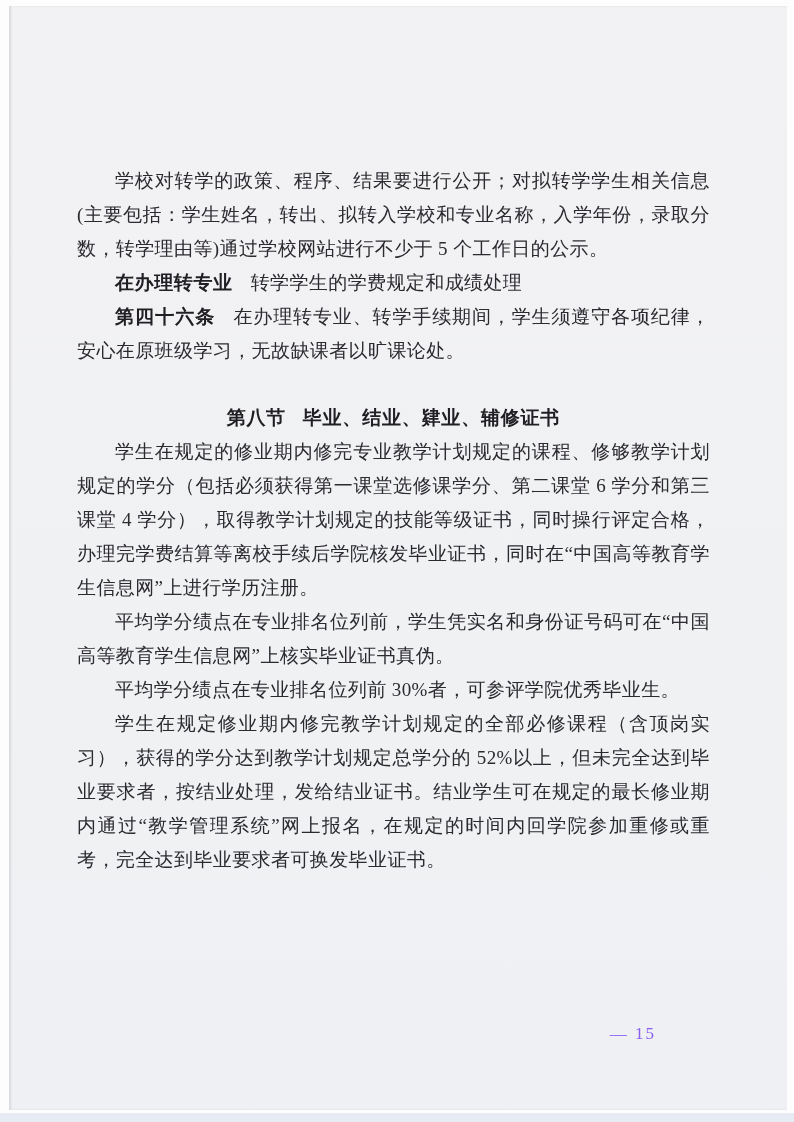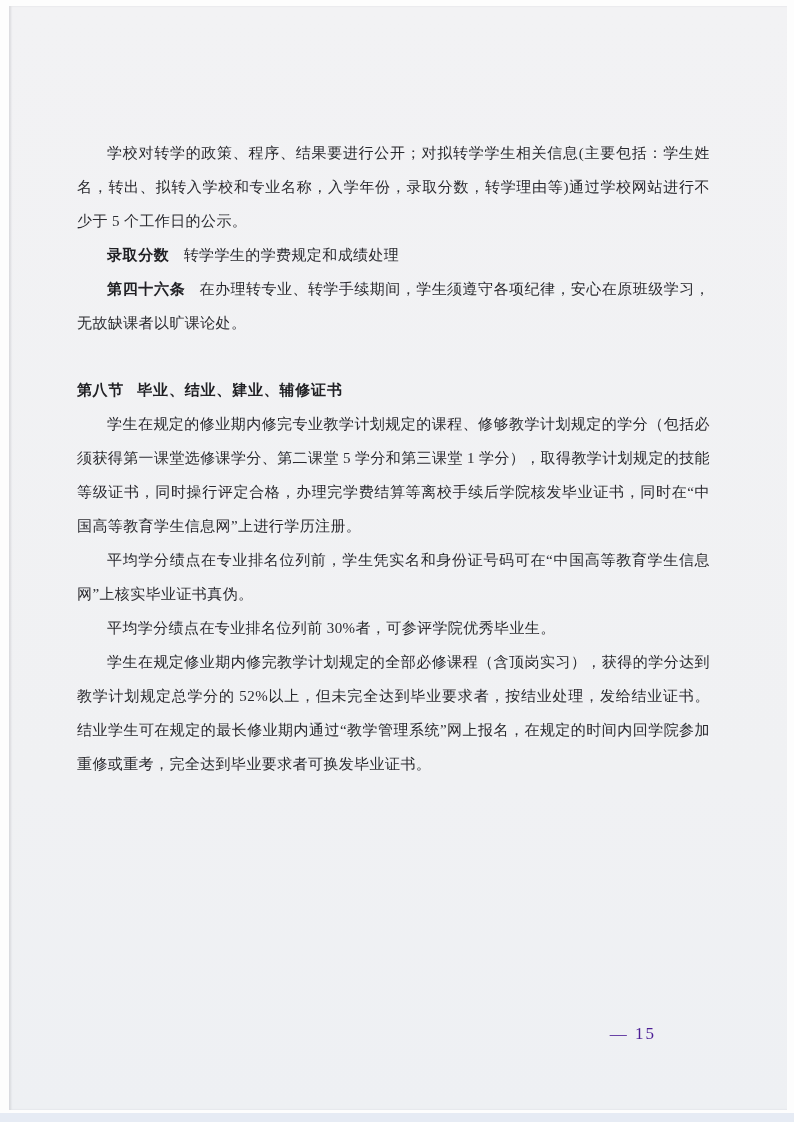--- a/index.html
+++ b/index.html
@@ -28,70 +28,71 @@
     position: absolute;
     left: 0;
     right: 0;
     bottom: 0;
     height: 9px;
     background: #e6ebf4;
   }
   .text-block {
     position: absolute;
     left: 68px;
-    top: 130px;
+    top: 158px;
     width: 633px;
-    font-size: 15px;
+    font-size: 19px;
     line-height: 34px;
     color: #2a2a2f;
     letter-spacing: 0.4px;
   }
   .para {
     margin: 0;
     text-indent: 2em;
     text-align: justify;
   }
   .para .article-label {
     font-family: "Liberation Sans", "DejaVu Sans", sans-serif;
     font-weight: 700;
     color: #202024;
     margin-right: 0.95em;
     letter-spacing: 0.6px;
   }
   .para.section {
     text-indent: 0;
+    text-align: center;
     font-family: "Liberation Sans", "DejaVu Sans", sans-serif;
     font-weight: 700;
     color: #202024;
     margin-top: 33px;
     letter-spacing: 0.8px;
   }
   .para.section .section-label {
     margin-right: 0.9em;
   }
   .page-number {
     position: absolute;
     top: 1024px;
     right: 138px;
     font-size: 17px;
-    color: #4c1d95;
+    color: #8b5cf6;
     letter-spacing: 2px;
     font-family: "Liberation Serif", "DejaVu Serif", serif;
   }
 </style>
 </head>
 <body>
 
 <div class="scan-page">
   <main class="text-block">
       <p class="para body">学校对转学的政策、程序、结果要进行公开；对拟转学学生相关信息(主要包括：学生姓名，转出、拟转入学校和专业名称，入学年份，录取分数，转学理由等)通过学校网站进行不少于 5 个工作日的公示。</p>
-      <p class="para article"><span class="article-label">录取分数</span>转学学生的学费规定和成绩处理</p>
+      <p class="para article"><span class="article-label">在办理转专业</span>转学学生的学费规定和成绩处理</p>
       <p class="para article-inline"><span class="article-label">第四十六条</span>在办理转专业、转学手续期间，学生须遵守各项纪律，安心在原班级学习，无故缺课者以旷课论处。</p>
       <p class="para section"><span class="article-label section-label">第八节</span>毕业、结业、肄业、辅修证书</p>
-      <p class="para body">学生在规定的修业期内修完专业教学计划规定的课程、修够教学计划规定的学分（包括必须获得第一课堂选修课学分、第二课堂 5 学分和第三课堂 1 学分），取得教学计划规定的技能等级证书，同时操行评定合格，办理完学费结算等离校手续后学院核发毕业证书，同时在“中国高等教育学生信息网”上进行学历注册。</p>
+      <p class="para body">学生在规定的修业期内修完专业教学计划规定的课程、修够教学计划规定的学分（包括必须获得第一课堂选修课学分、第二课堂 6 学分和第三课堂 4 学分），取得教学计划规定的技能等级证书，同时操行评定合格，办理完学费结算等离校手续后学院核发毕业证书，同时在“中国高等教育学生信息网”上进行学历注册。</p>
       <p class="para body">平均学分绩点在专业排名位列前，学生凭实名和身份证号码可在“中国高等教育学生信息网”上核实毕业证书真伪。</p>
       <p class="para body">平均学分绩点在专业排名位列前 30%者，可参评学院优秀毕业生。</p>
       <p class="para body">学生在规定修业期内修完教学计划规定的全部必修课程（含顶岗实习），获得的学分达到教学计划规定总学分的 52%以上，但未完全达到毕业要求者，按结业处理，发给结业证书。结业学生可在规定的最长修业期内通过“教学管理系统”网上报名，在规定的时间内回学院参加重修或重考，完全达到毕业要求者可换发毕业证书。</p>
     </main>
 </div>
 
 <div class="page-number">— 15</div>
 
 <div class="bottom-edge"></div>
 

